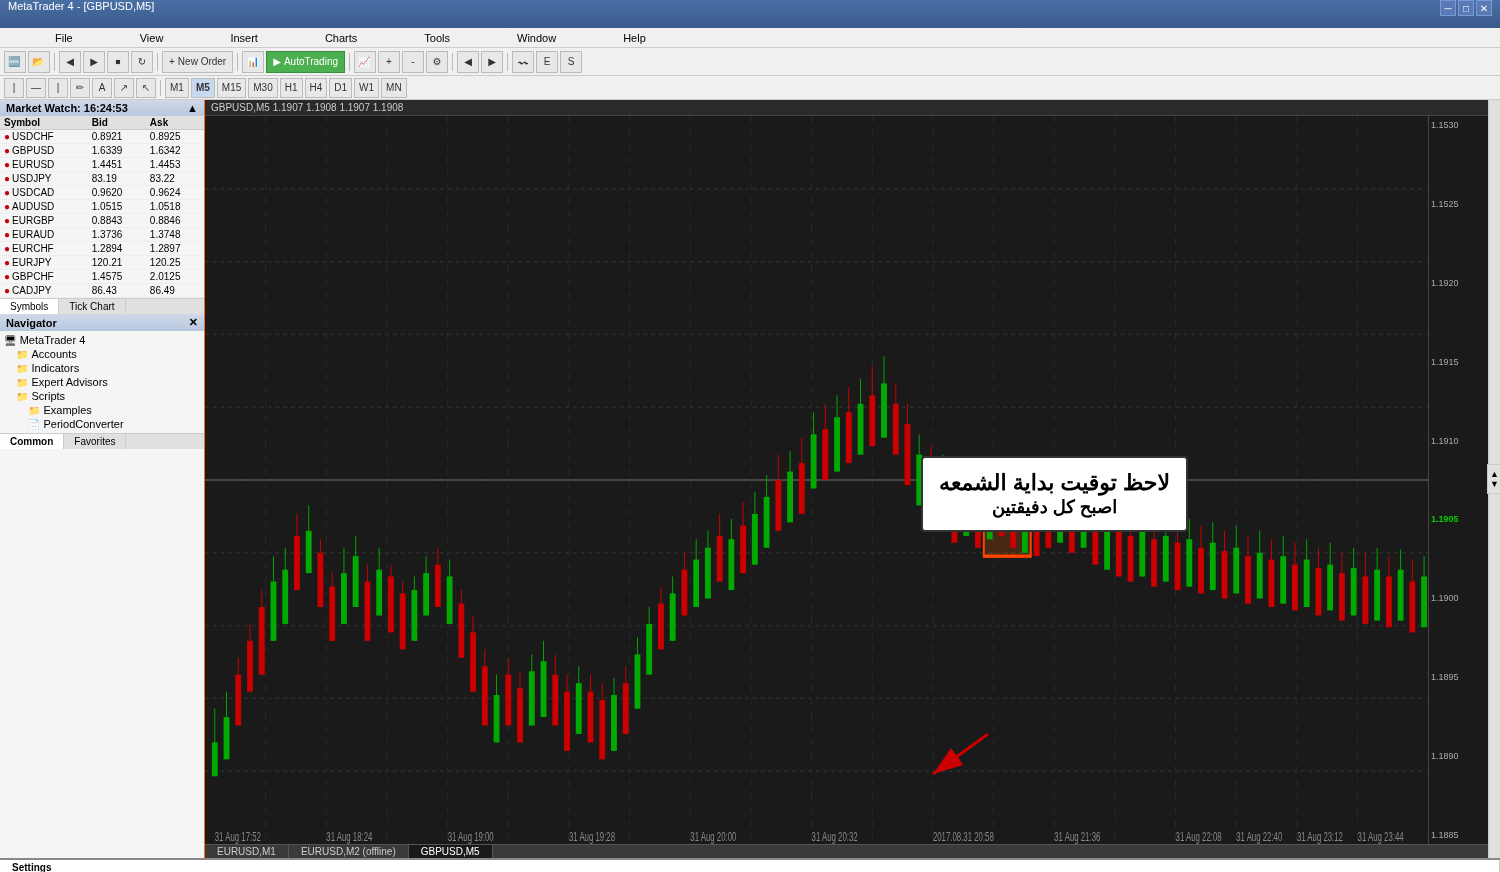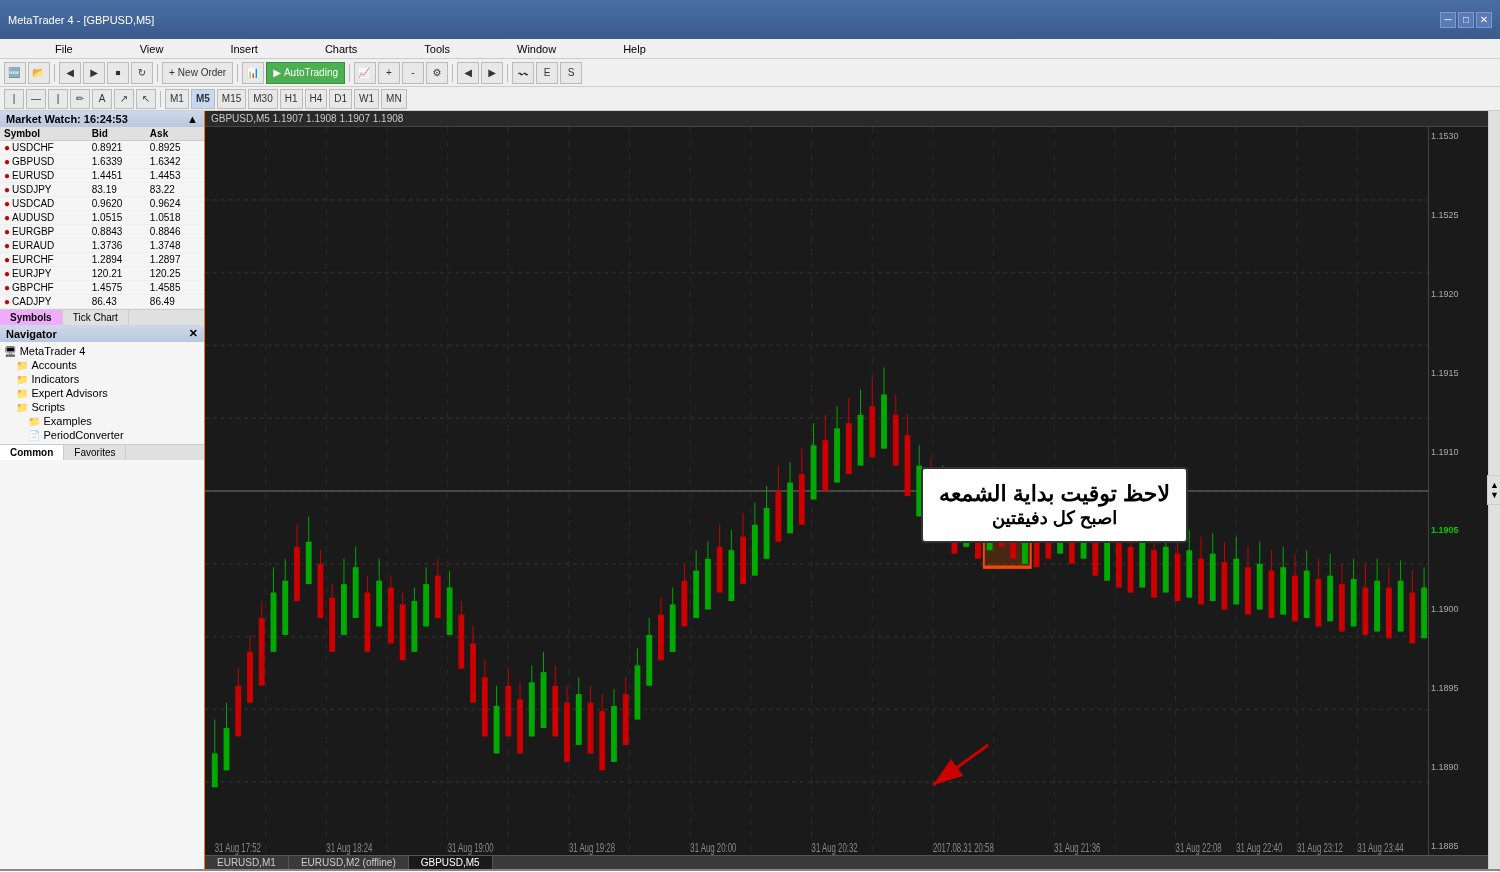--- a/index.html
+++ b/index.html
@@ -1,23 +1,23 @@
 <!DOCTYPE html>
 <html><head>
   <meta charset="utf-8">
   <style>
     * { margin: 0; padding: 0; box-sizing: border-box; }
     body { width: 1500px; height: 872px; background: #2b2b2b; font-family: 'Segoe UI', Tahoma, Geneva, Verdana, sans-serif; font-size: 11px; color: #d0d0d0; overflow: hidden; }
 
     
     #title-bar {
       background: linear-gradient(to bottom, #4a6fa5, #3a5a8a);
-      height: 39px;
-      display: flex;
-      align-items: center;
+      height: 28px;
+      display: flex;
+      align-items: flex-start;
       padding: 0 8px;
       color: white;
       font-size: 11px;
     }
     #title-bar-buttons {
       margin-left: auto;
       display: flex;
       gap: 2px;
     }
     .title-btn {
@@ -162,22 +162,22 @@
       border-top: 1px solid #ccc;
     }
     .mw-tab {
       padding: 2px 10px;
       font-size: 10px;
       cursor: pointer;
       border-right: 1px solid #ccc;
       color: #000;
     }
     .mw-tab.active {
-      background: #f0abfc;
-      font-weight: bold;
+      background: #ffffff;
+      font-weight: normal;
     }
 
     
     #navigator {
       flex: 1;
       background: #f5f5f5;
       overflow: auto;
     }
     #navigator-header {
       background: linear-gradient(to bottom, #d0d8e8, #b8c8e0);
@@ -481,21 +481,21 @@
     <td>1.2897</td>
   </tr>
             <tr class="symbol-row">
     <td><span class="dot-red">●</span>EURJPY</td>
     <td>120.21</td>
     <td>120.25</td>
   </tr>
             <tr class="symbol-row">
     <td><span class="dot-red">●</span>GBPCHF</td>
     <td>1.4575</td>
-    <td>1.4585</td>
+    <td>2.0125</td>
   </tr>
             <tr class="symbol-row">
     <td><span class="dot-red">●</span>CADJPY</td>
     <td>86.43</td>
     <td>86.49</td>
   </tr>
           </tbody>
       </table>
       <div id="mw-tabs">
         <div class="mw-tab active">Symbols</div>

